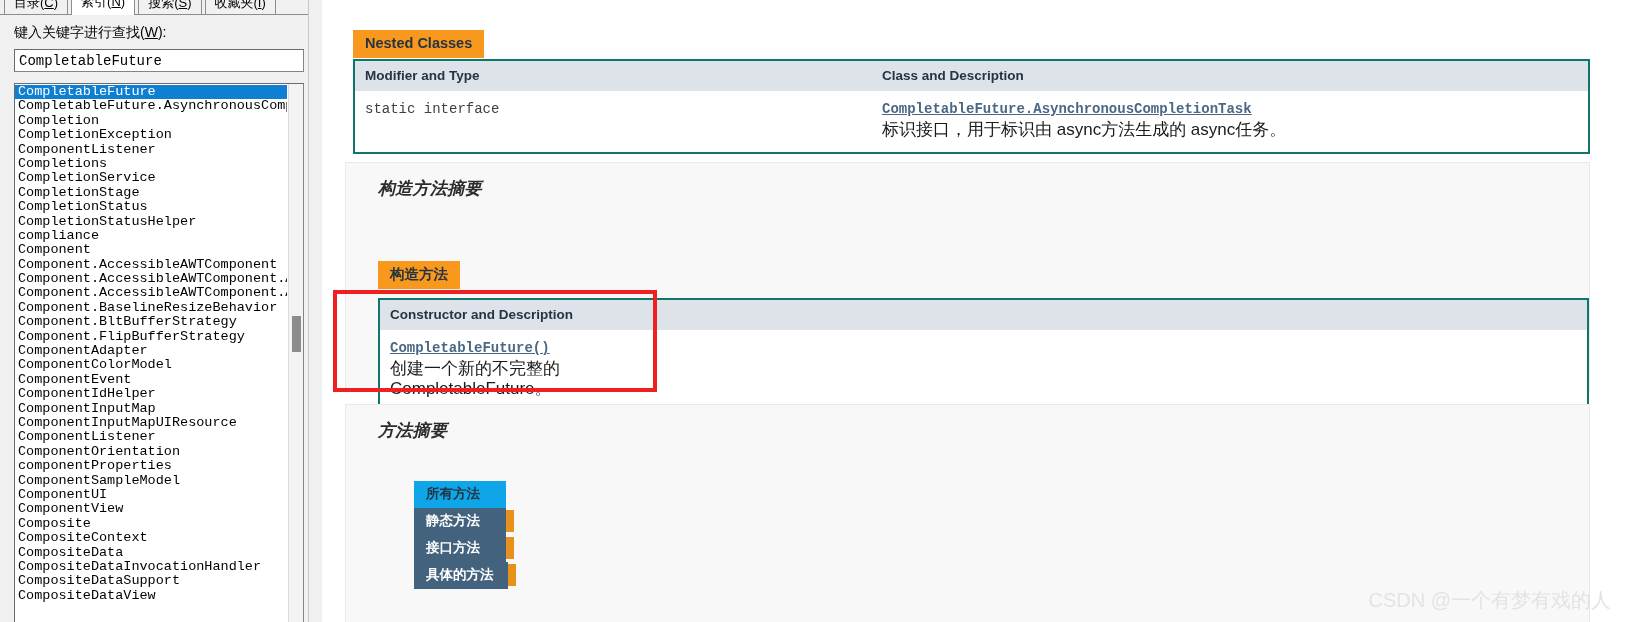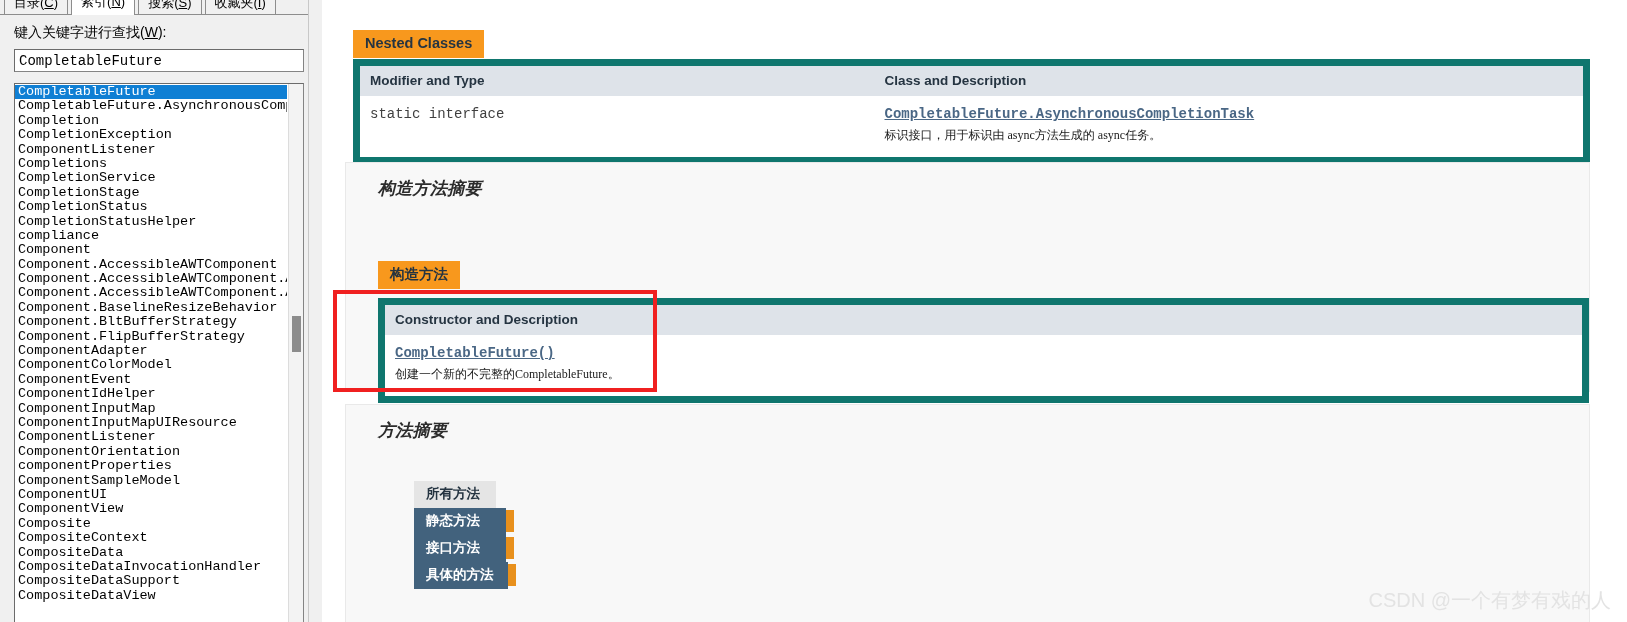--- a/index.html
+++ b/index.html
@@ -144,42 +144,42 @@
 
   .sec-title {
     font-style: italic; font-weight: bold;
     font-size: 17px; color: #2c2c2c;
     letter-spacing: .3px;
   }
 
   table.doctable {
     width: 100%; border-collapse: collapse;
     background: #5eead4;
-    border: 7px solid #0f766e;
+    border: 2px solid #0f766e;
     table-layout: fixed;
   }
   table.doctable th {
     background: #dee3e9;
     color: #253441;
     font-size: 13.5px;
     font-weight: bold;
     text-align: left;
     padding: 7px 10px 8px 10px;
     border: none;
   }
   table.doctable td {
     background: #ffffff;
     padding: 8px 10px 12px 10px;
     vertical-align: top;
     border: none;
   }
   .mono { font-family: "Liberation Mono", monospace; font-size: 14px; color: #3f3f3f; }
   .link { font-family: "Liberation Mono", monospace; font-size: 14px;
           color: #4a6785; font-weight: bold; }
-  .cjk  { font-size: 12px; color: #1a1a1a; line-height: 20px; font-family: Liberation Serif, serif; }
+  .cjk  { font-size: 17px; color: #1a1a1a; line-height: 20px; }
 
   
   #sec-nested { top: 14px; height: 136px; background:#ffffff; border:none; }
   #sec-nested .hdr-btn { position:absolute; left:8px; top:16px; }
   #nested-table-wrap { position:absolute; left:8px; top:45px; right:0; }
   #nested-table { width: 1237px; }
 
   
   #sec-ctor { top: 162px; height: 230px; }
   #ctor-title { position: absolute; left: 32px; top: 14px; }
@@ -200,21 +200,21 @@
   #meth-title { position: absolute; left: 32px; top: 14px; }
 
   #tab-stack { position: absolute; left: 68px; top: 76px; width: 120px; }
   .mtab {
     position: relative;
     font-size: 13.5px; font-weight: bold;
     padding: 5px 10px 6px 12px;
     white-space: nowrap;
     line-height: 16px;
   }
-  .mtab.active { background: #e5e5e5; color: #253441; width: 82px; }
+  .mtab.active { background: #0ea5e9; color: #253441; width: 92px; }
   .mtab.inactive { background: #42627d; color: #ffffff; width: 92px; }
   .mtab.inactive .stub {
     position: absolute; right: -8px; top: 2px;
     width: 8px; height: 22px; background: #e8901c;
   }
   .mtab.w2 { width: 94px; }
 
   
   #watermark {
     position: absolute; right: 16px; bottom: 8px;

